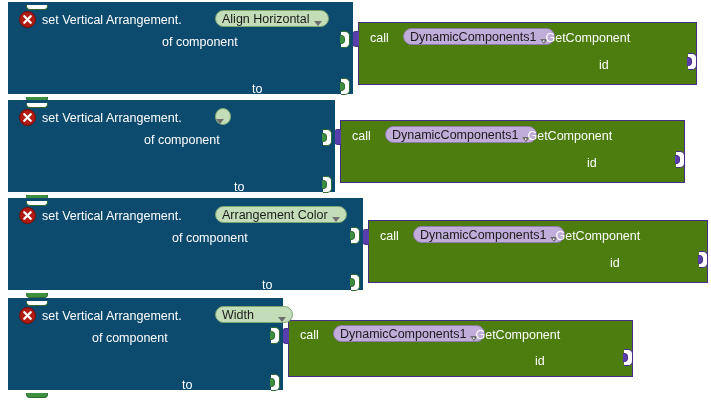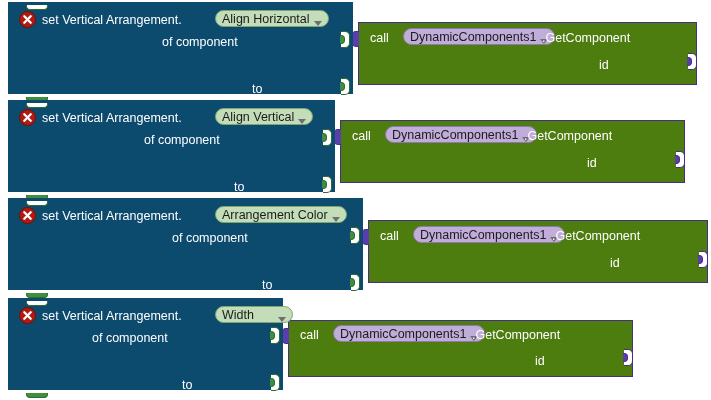--- a/index.html
+++ b/index.html
@@ -229,21 +229,20 @@
 
       <div class="err-badge" style="left:7px;top:5px;">
         <svg width="15" height="15" viewBox="0 0 15 15" aria-hidden="true">
           <path d="M4.3 4.3 L10.7 10.7 M10.7 4.3 L4.3 10.7" stroke="#ffffff" stroke-width="2.3" stroke-linecap="round"></path>
         </svg>
       </div>
 
       <span class="lbl" style="left:30px;top:7px;">set Vertical Arrangement.</span>
 
       <div class="dd dd-green" style="left:203px;top:4px;">
-        <span class="dd-text">Align Vertical</span>
         <span class="dd-arrow"></span>
       </div>
 
       <span class="lbl r" style="left:132px;top:29px;width:181px;">of component</span>
       <div class="socket" style="right:-1px;top:25px;"></div>
 
       <span class="lbl r" style="left:222px;top:76px;width:91px;">to</span>
       <div class="socket" style="right:-1px;top:72px;"></div>
 
       <div class="notch-bottom" style="top:91px;"></div>

